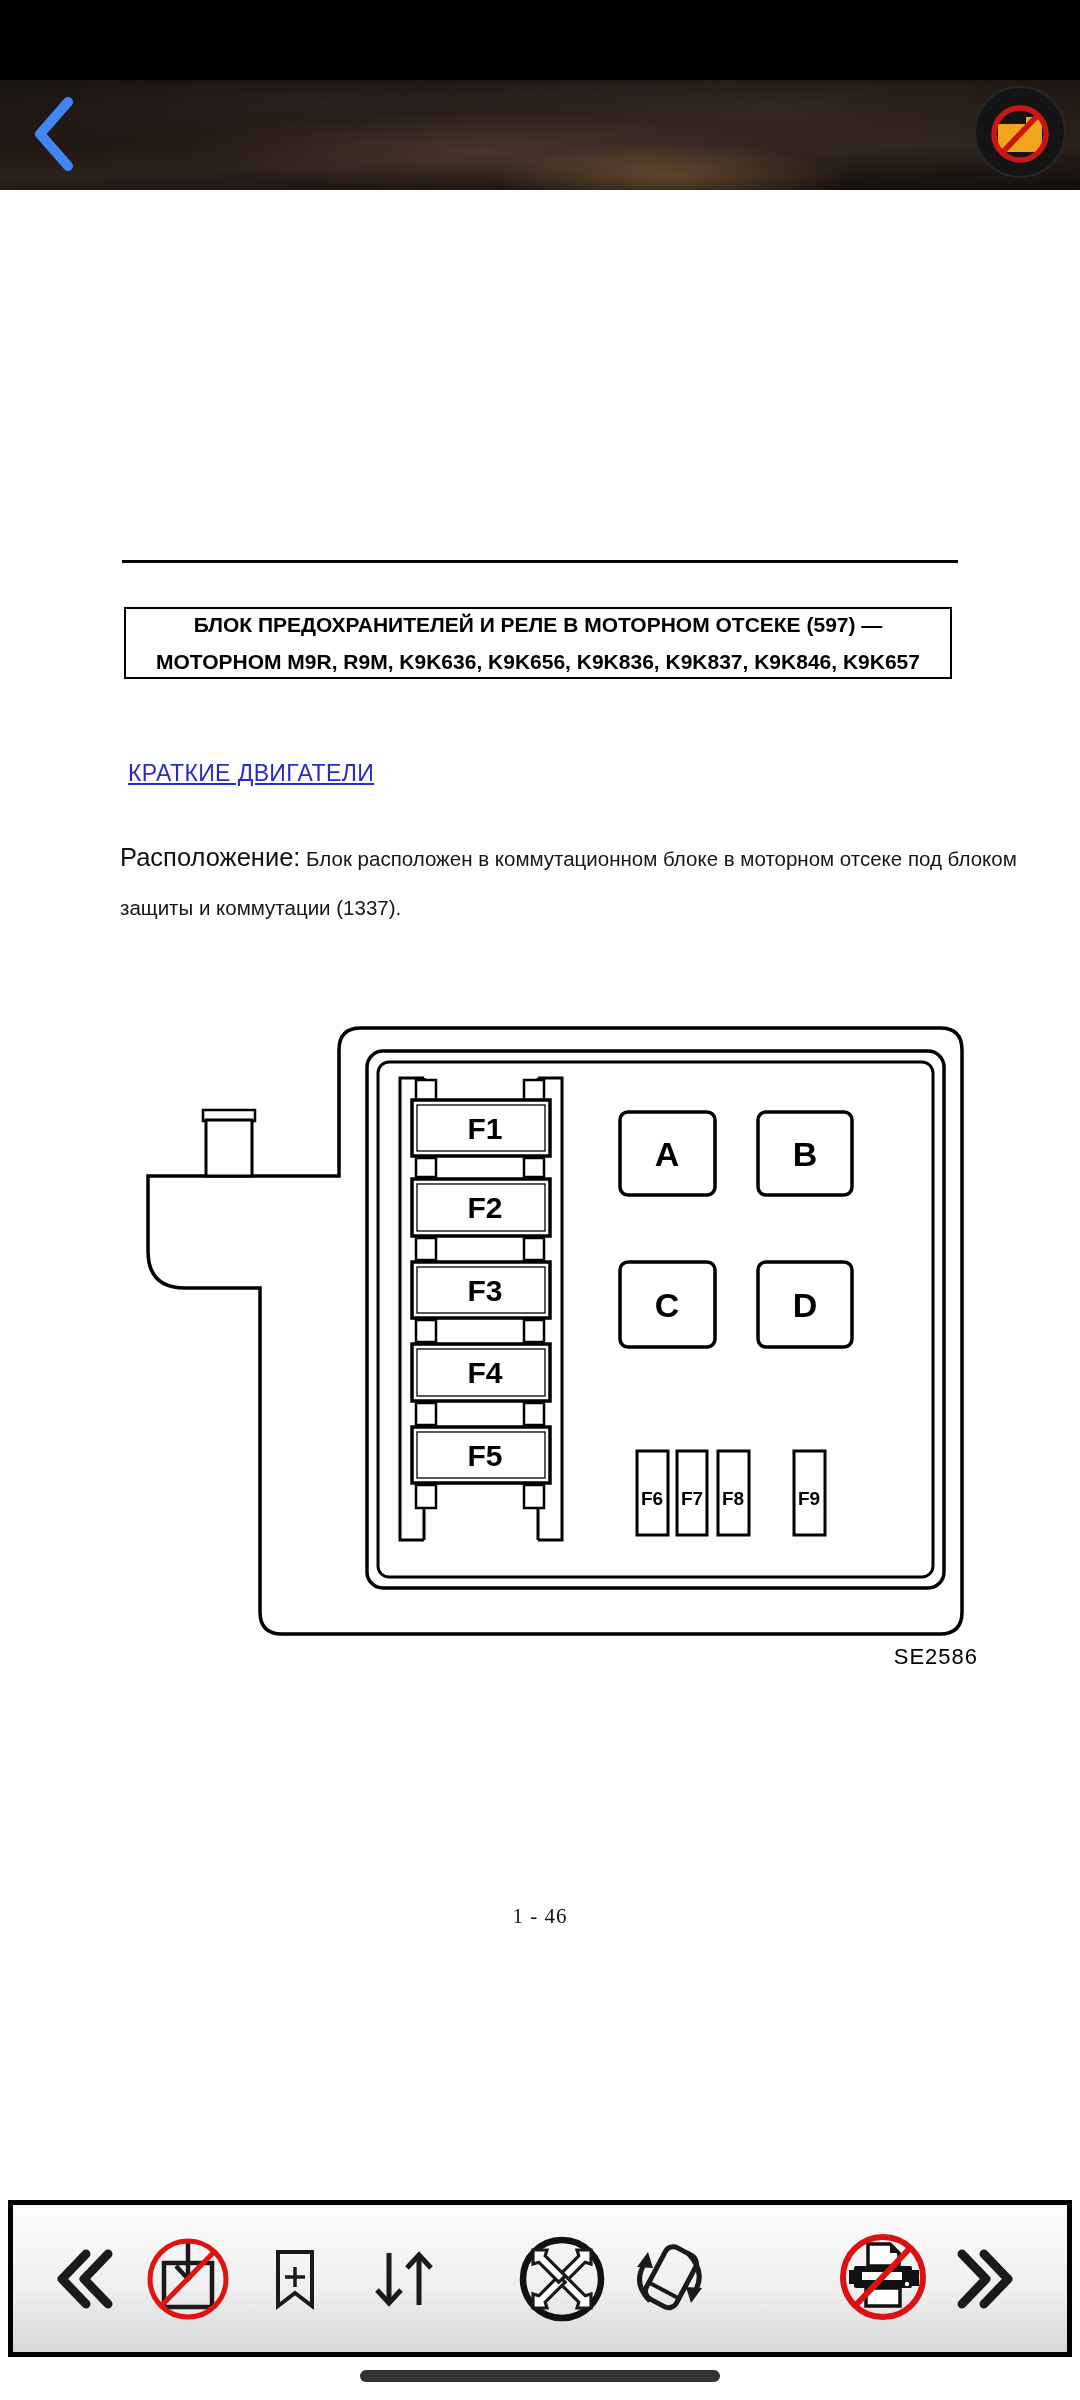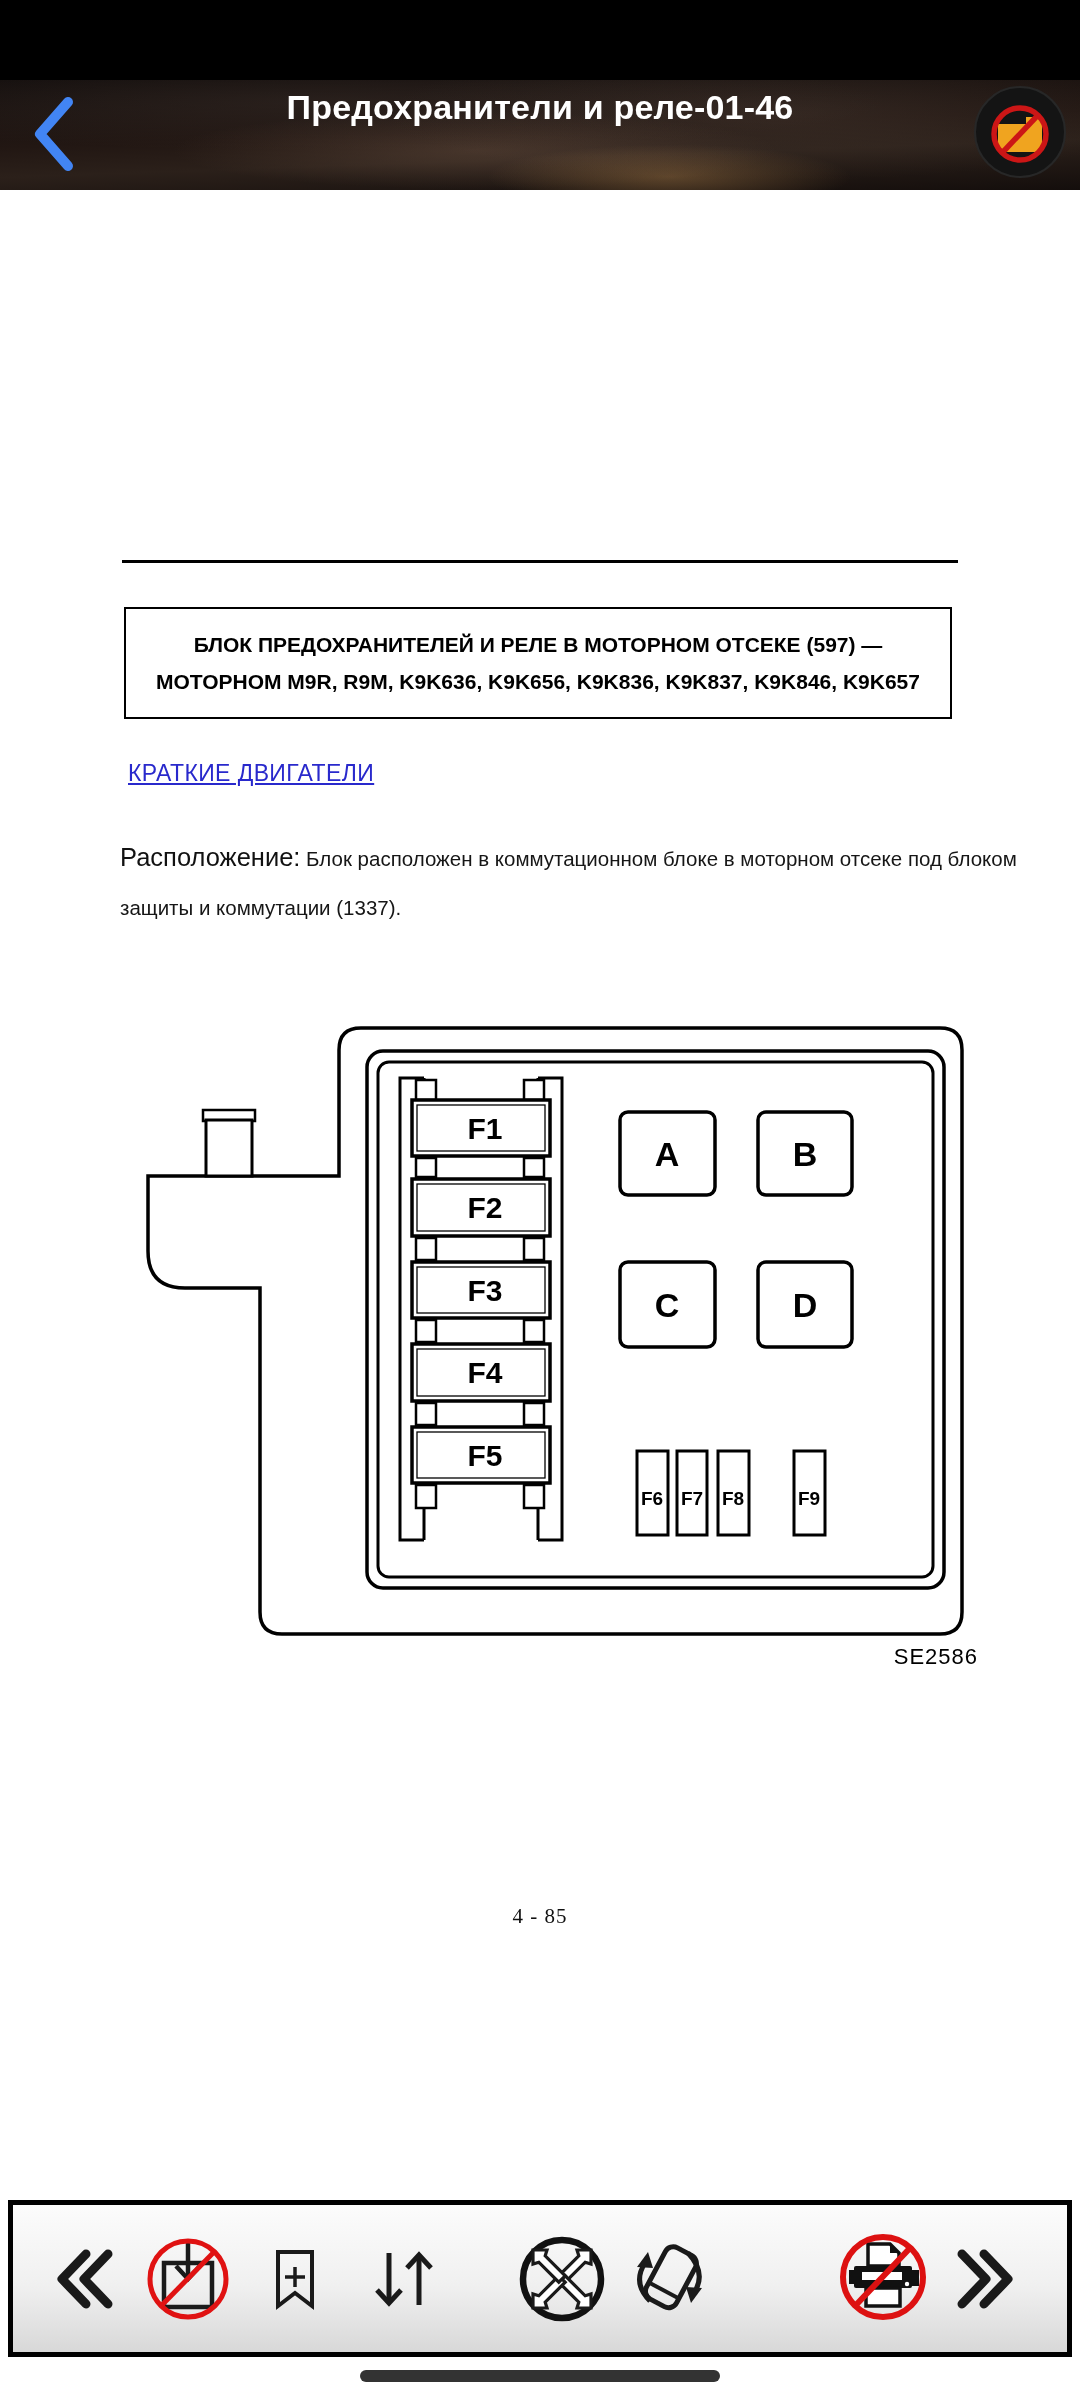--- a/index.html
+++ b/index.html
@@ -28,21 +28,21 @@
     position:absolute;right:14px;top:6px;width:92px;height:92px;border-radius:50%;
     background:#141414;border:2px solid #272727;padding:0;cursor:pointer;
   }
   
   .doc-heading{
     position:absolute;left:122px;top:518px;width:836px;text-align:center;
     font-size:31px;font-weight:bold;color:#000;
   }
   .doc-heading-rule{position:absolute;left:122px;top:560px;width:836px;height:3px;background:#000;}
   .title-box{
-    position:absolute;left:124px;top:607px;width:828px;height:112px;
+    position:absolute;left:124px;top:607px;width:828px;height:72px;
     border:2px solid #000;box-sizing:border-box;
     display:flex;flex-direction:column;justify-content:center;align-items:center;
   }
   .title-box .line{font-size:21px;font-weight:bold;color:#000;line-height:37px;white-space:nowrap;}
   .summary-link{
     position:absolute;left:128px;top:760px;
     font-size:23px;color:#2929cc;text-decoration:underline;letter-spacing:.4px;cursor:pointer;
   }
   .location-para{
     position:absolute;left:120px;top:812px;width:905px;
@@ -77,21 +77,20 @@
 <div class="screen">
 
   <div class="statusbar"></div>
 
   <div class="appbar">
     <button class="back-btn">
       <svg width="48" height="80" viewBox="0 0 48 80">
         <polyline points="38,8 10,40 38,72" fill="none" stroke="#4285f4" stroke-width="10" stroke-linecap="round" stroke-linejoin="round"></polyline>
       </svg>
     </button>
-    <div class="appbar-title">Предохранители и реле-01-46</div>
     <button class="folder-btn">
       <svg width="88" height="88" viewBox="0 0 88 88">
         <path d="M22,36 V64 H66 V29 H50 V36 Z" fill="#f0a41f"></path>
         <circle cx="44" cy="46" r="26" fill="none" stroke="#cc1616" stroke-width="5.5"></circle>
         <line x1="62" y1="27" x2="26" y2="65" stroke="#cc1616" stroke-width="5.5"></line>
       </svg>
     </button>
   </div>
 
   <div class="doc-heading-rule"></div>
@@ -177,21 +176,21 @@
     <g font-size="19" font-weight="bold" fill="#000" text-anchor="middle">
       <text x="515" y="497">F6</text>
       <text x="555" y="497">F7</text>
       <text x="596" y="497">F8</text>
       <text x="672" y="497">F9</text>
     </g>
 
     <text x="841" y="656" text-anchor="end" font-size="22" letter-spacing="1" fill="#000">SE2586</text>
   </svg>
 
-  <div class="page-number">4 - 85</div>
+  <div class="page-number">1 - 46</div>
 
   <div class="toolbar">
 
     <button class="tool" style="left:69px">
       <svg width="64" height="66" viewBox="0 0 64 66">
         <polyline points="36,8 12,33 36,58" fill="none" stroke="#1a1a1a" stroke-width="9" stroke-linecap="round" stroke-linejoin="round"></polyline>
         <polyline points="58,8 34,33 58,58" fill="none" stroke="#1a1a1a" stroke-width="9" stroke-linecap="round" stroke-linejoin="round"></polyline>
       </svg>
     </button>
 

